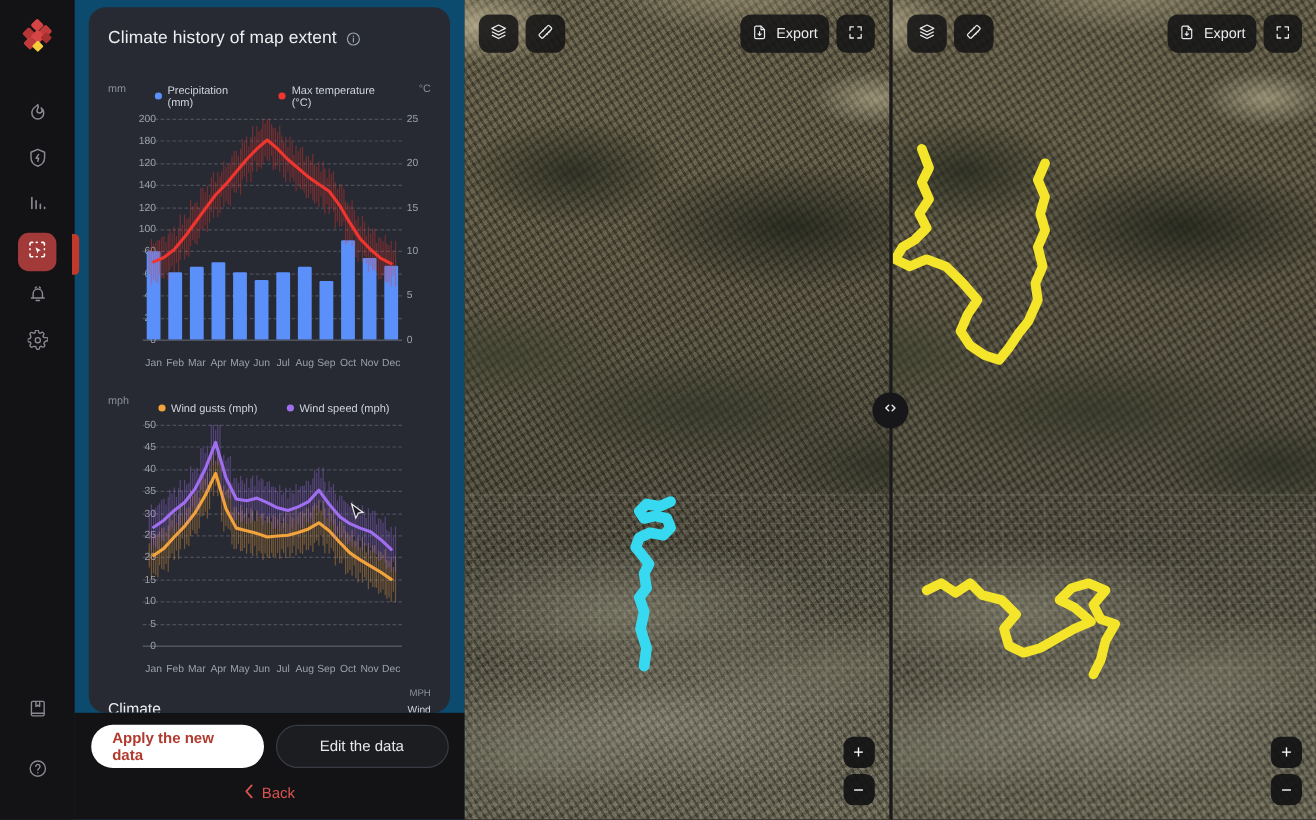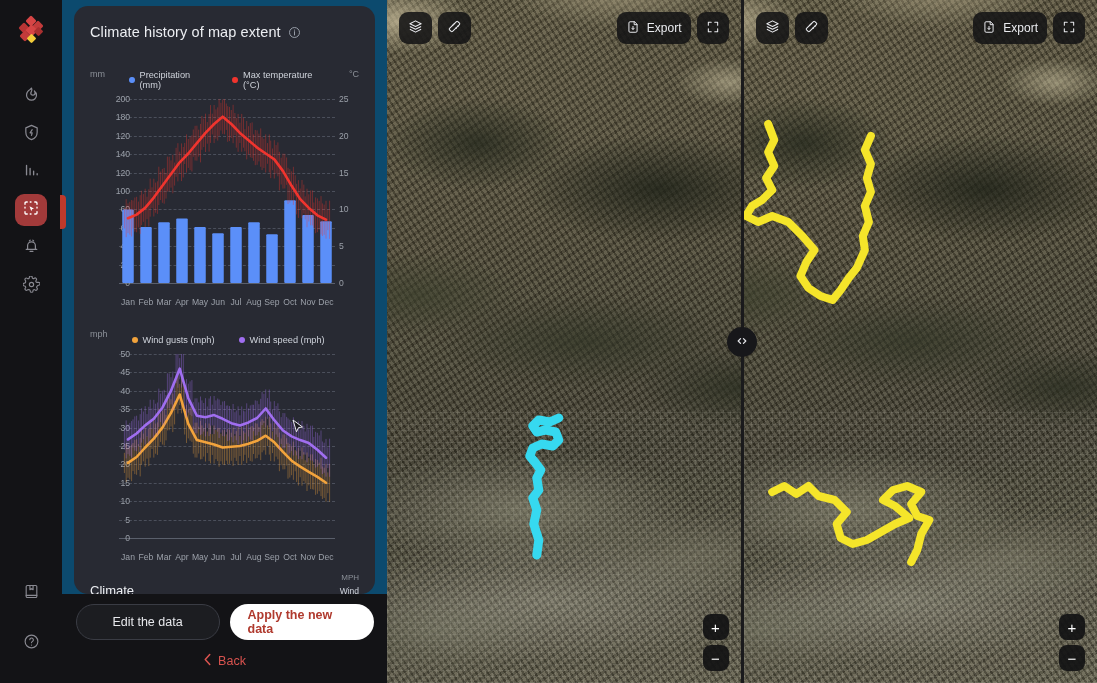--- a/index.html
+++ b/index.html
@@ -414,22 +414,22 @@
 
       <div class="daytime-row">
         <span class="daytime-title">Climate</span>
         <span class="daytime-unit">MPH</span>
         <span class="daytime-legend">Wind</span>
       </div>
     </div>
 
     <div class="footer">
       <div class="btn-row">
+        <div class="btn btn-primary">Apply the new data</div>
         <div class="btn btn-secondary">Edit the data</div>
-        <div class="btn btn-primary">Apply the new data</div>
       </div>
       <div class="back-link">
         <span>
           <svg width="9" height="13" viewBox="0 0 10 14" fill="none" stroke="currentColor" stroke-width="1.7" stroke-linecap="round" stroke-linejoin="round">
               <path d="M7.5 1.5L2.5 7l5 5.5"></path>
             </svg>
         </span>
         <span>Back</span>
       </div>
     </div>

